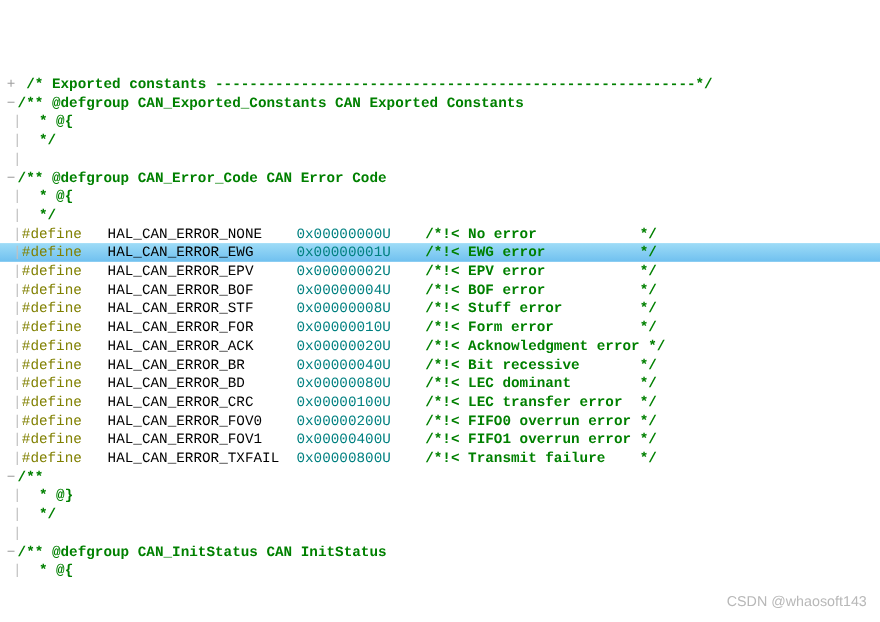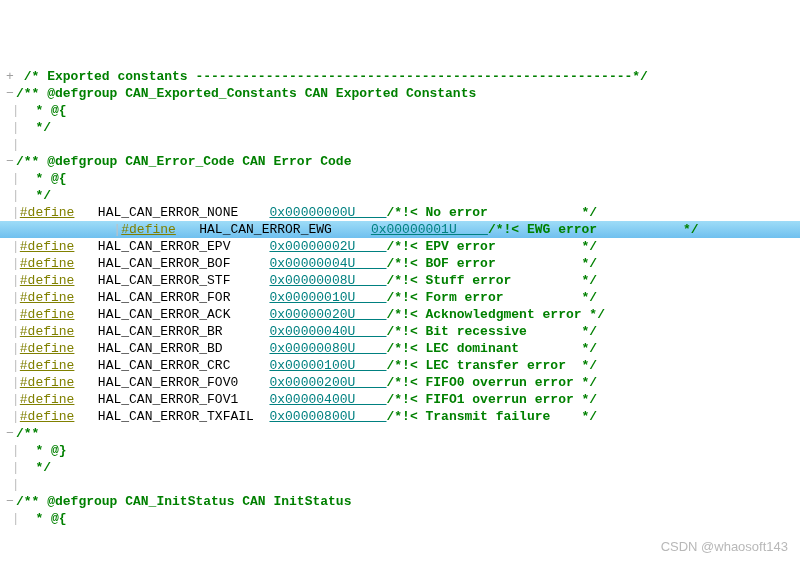--- a/index.html
+++ b/index.html
@@ -23,28 +23,27 @@
     display: inline-block;
     width: 12px;
     text-align: center;
   }
   .bar {
     color: #c0c0c0;
     display: inline-block;
     width: 8px;
   }
   .cmt   { color: #008000; font-weight: bold; }
-  .pp    { color: #808000; text-decoration: underline; }
+  .pp    { color: #808000; }
   .ident { color: #000000; }
-  .hex   { color: #008080; text-decoration: underline; }
+  .hex   { color: #008080; }
   .selected {
     background: #6fc0ef;
     background: linear-gradient(#9edcf7, #6fc0ef);
     display: block;
-    text-align: center;
   }
   .watermark {
     position: absolute;
     right: 12px;
     bottom: 10px;
     color: #b8b8b8;
     font-family: Arial, sans-serif;
     font-size: 13px;
     pointer-events: none;
     text-align: center;

